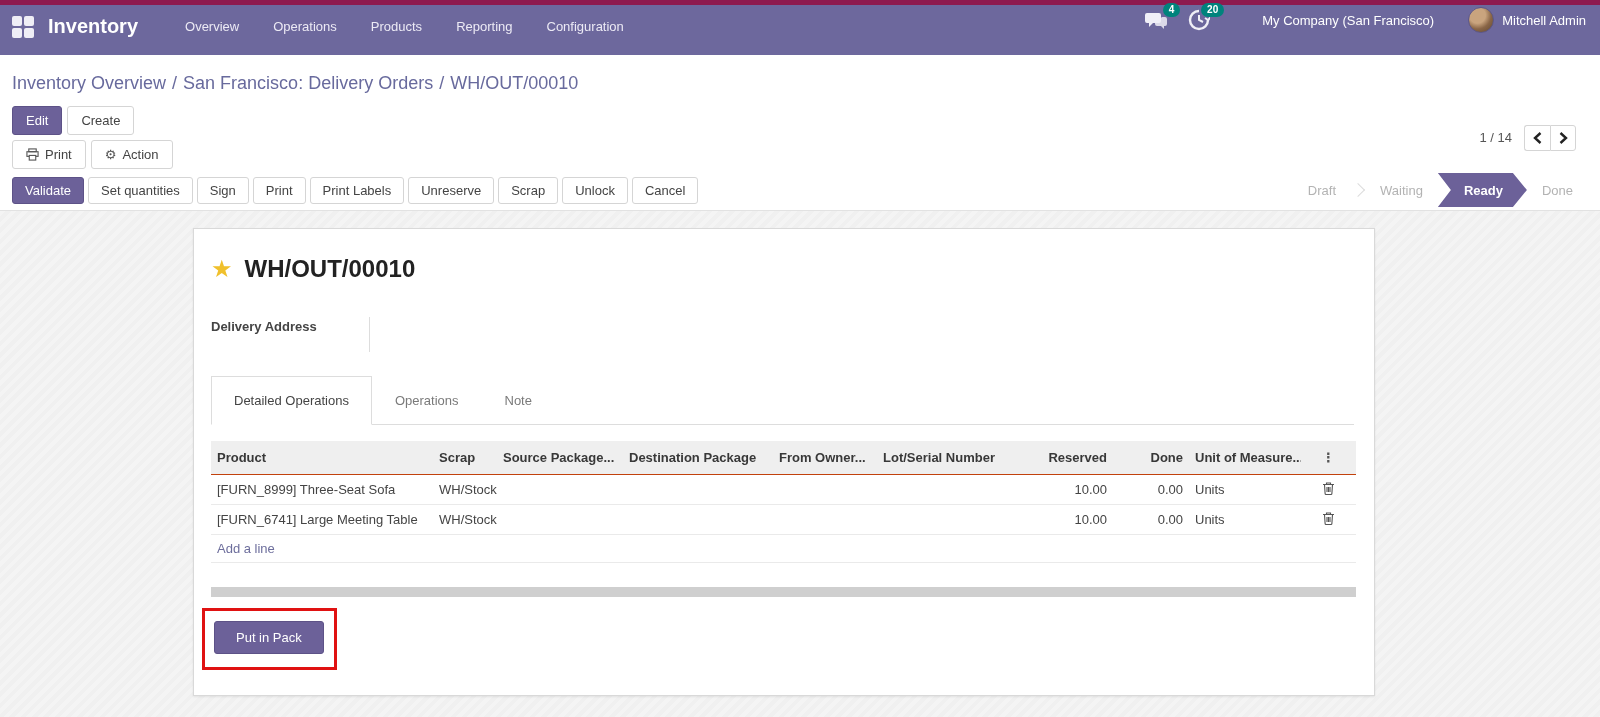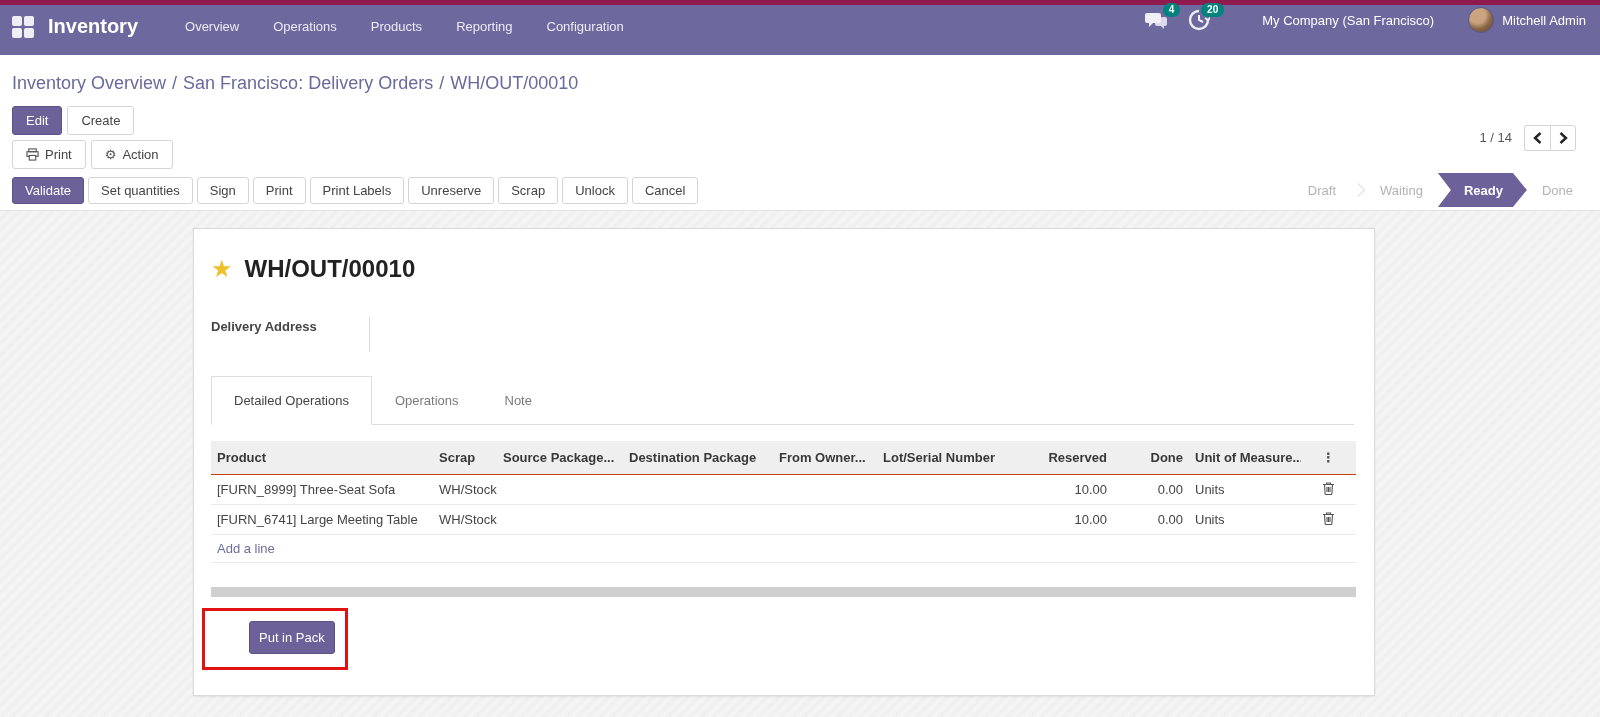--- a/index.html
+++ b/index.html
@@ -101,21 +101,21 @@
   .addline { color:#6d6e9c; cursor:pointer; }
   .red-box { position:absolute; top:-4px; left:-4px; right:-4px; bottom:-9px;
     border:3px solid #e01212; pointer-events:none; }
   .trash { cursor:pointer; display:inline-block; }
   .opts { text-align:center; font-family:"DejaVu Sans", sans-serif; cursor:pointer; color:#555; }
 
   .scroll-strip { width:1145px; height:10px; background:#cfcfcf; margin-top:24px; cursor:pointer; }
 
   .putpack-wrap { display:inline-block; border:3px solid #e01212; padding:10px 10px 13px 9px;
     margin:11px 0 0 -9px; }
-  .putpack-wrap .btn { padding:8px 9px;margin-left:35px; }
+  .putpack-wrap .btn { padding:8px 21px; }
 
   svg { display:block; }
 </style>
 </head>
 <body>
 
 <div class="screen">
 
   <div class="topline"></div>
 

